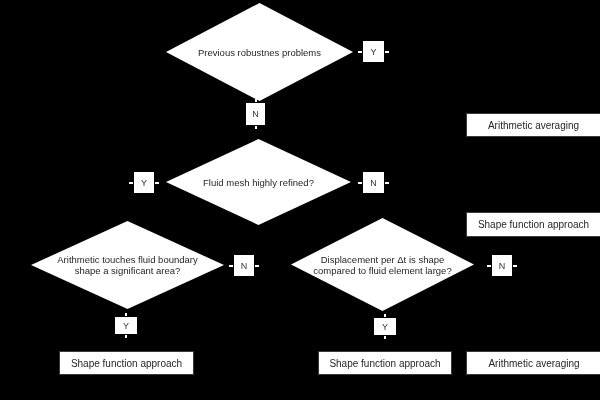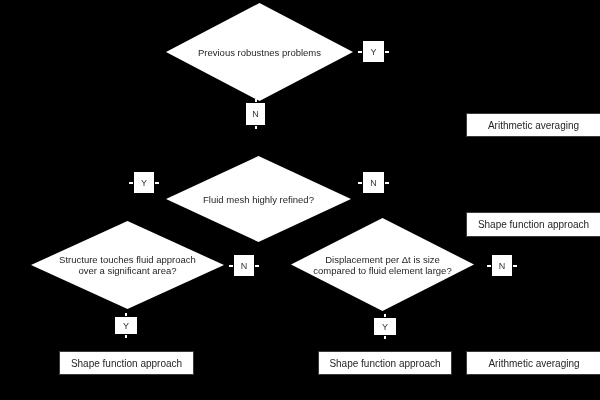--- a/index.html
+++ b/index.html
@@ -18,21 +18,21 @@
     background: #ffffff;
     clip-path: polygon(50% 0, 100% 50%, 50% 100%, 0 50%);
     display: flex; flex-direction: column;
     align-items: center; justify-content: center;
     text-align: center;
     color: #262626;
     font-size: 9.5px; line-height: 11px;
   }
   .diamond span { display: block; white-space: nowrap; }
   .d1 { left: 150px; top: 3px;   width: 187px; height: 98px; }
-  .d2 { left: 150px; top: 156px; width: 185px; height: 86px; }
+  .d2 { left: 150px; top: 139px; width: 185px; height: 86px; }
   .d3 { left: 15px;  top: 221px; width: 193px; height: 88px; }
   .d4 { left: 275px; top: 218px; width: 183px; height: 93px; }
 
   
   .resultbox {
     position: absolute;
     background: #ffffff;
     border: 1px solid #3a3a3a;
     box-sizing: border-box;
     display: flex; align-items: center; justify-content: center;
@@ -78,26 +78,26 @@
 
   <div class="diamond d1">
     <span>Previous robustnes problems</span>
   </div>
 
   <div class="diamond d2">
     <span>Fluid mesh highly refined?</span>
   </div>
 
   <div class="diamond d3">
-    <span>Structure touches fluid approach</span>
-    <span>over a significant area?</span>
+    <span>Arithmetic touches fluid boundary</span>
+    <span>shape a significant area?</span>
   </div>
 
   <div class="diamond d4">
-    <span>Displacement per Δt is size</span>
+    <span>Displacement per Δt is shape</span>
     <span>compared to fluid element large?</span>
   </div>
 
   <div class="lbl h y1">Y</div>
   <div class="lbl v n1">N</div>
   <div class="lbl h y2">Y</div>
   <div class="lbl h n2">N</div>
   <div class="lbl h n3">N</div>
   <div class="lbl h n4">N</div>
   <div class="lbl v y3">Y</div>

